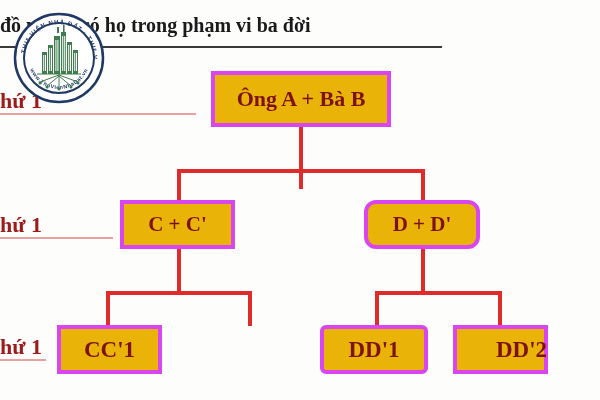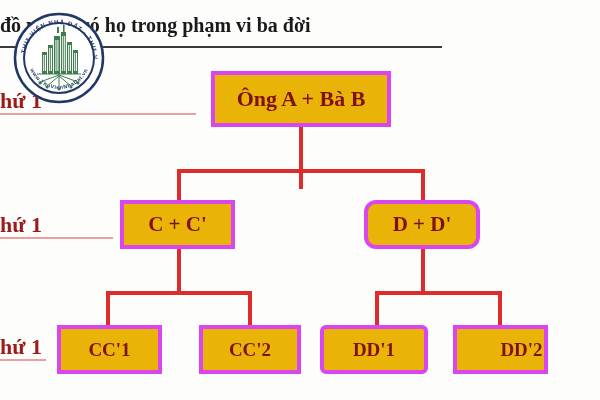--- a/index.html
+++ b/index.html
@@ -65,21 +65,21 @@
     display: flex;
     align-items: center;
     justify-content: center;
     color: #7d1212;
     font-weight: bold;
     font-family: Liberation Serif, serif;
     line-height: 1;
   }
   .node.lvl1 { font-size: 22px; }
   .node.lvl2 { font-size: 21px; text-align: center; }
-  .node.lvl3 { font-size: 19px; }
+  .node.lvl3 { font-size: 23px; }
 
   
   .conn {
     position: absolute;
     background: #e02b2b;
   }
 
   
   .logo {
     position: absolute;
@@ -121,21 +121,20 @@
   <div class="conn" style="left:375px; top:291px; width:127px; height:4px;"></div>
   <div class="conn" style="left:375px; top:291px; width:4px; height:35px;"></div>
   <div class="conn" style="left:498px; top:291px; width:4px; height:35px;"></div>
 
   <div class="node lvl1" style="left:211px; top:71px; width:180px; height:56px;">Ông A + Bà B</div>
 
   <div class="node lvl2" style="left:120px; top:200px; width:115px; height:49px;">C + C'</div>
   <div class="node lvl2" style="left:364px; top:200px; width:116px; height:49px;border-radius:12px;">D + D'</div>
 
   <div class="node lvl3" style="left:57px; top:325px; width:105px; height:49px;">CC'1</div>
-  <div class="node lvl3" style="left:199px; top:325px; width:102px; height:49px;">CC'2</div>
   <div class="node lvl3" style="left:320px; top:325px; width:108px; height:49px;border-radius:6px;">DD'1</div>
   <div class="node lvl3" style="left:453px; top:325px; width:95px; height:49px;padding-left:42px;">DD'2</div>
 
   <div class="logo">
     <svg viewBox="0 0 92 92" width="92" height="92" aria-hidden="true">
       <defs>
         <path id="arcTop" d="M 12,46 A 34,34 0 0 1 80,46"></path>
         <path id="arcBot" d="M 15,46 A 31,31 0 0 0 77,46"></path>
       </defs>
       <circle cx="46" cy="46" r="45" fill="#ffffff"></circle>

